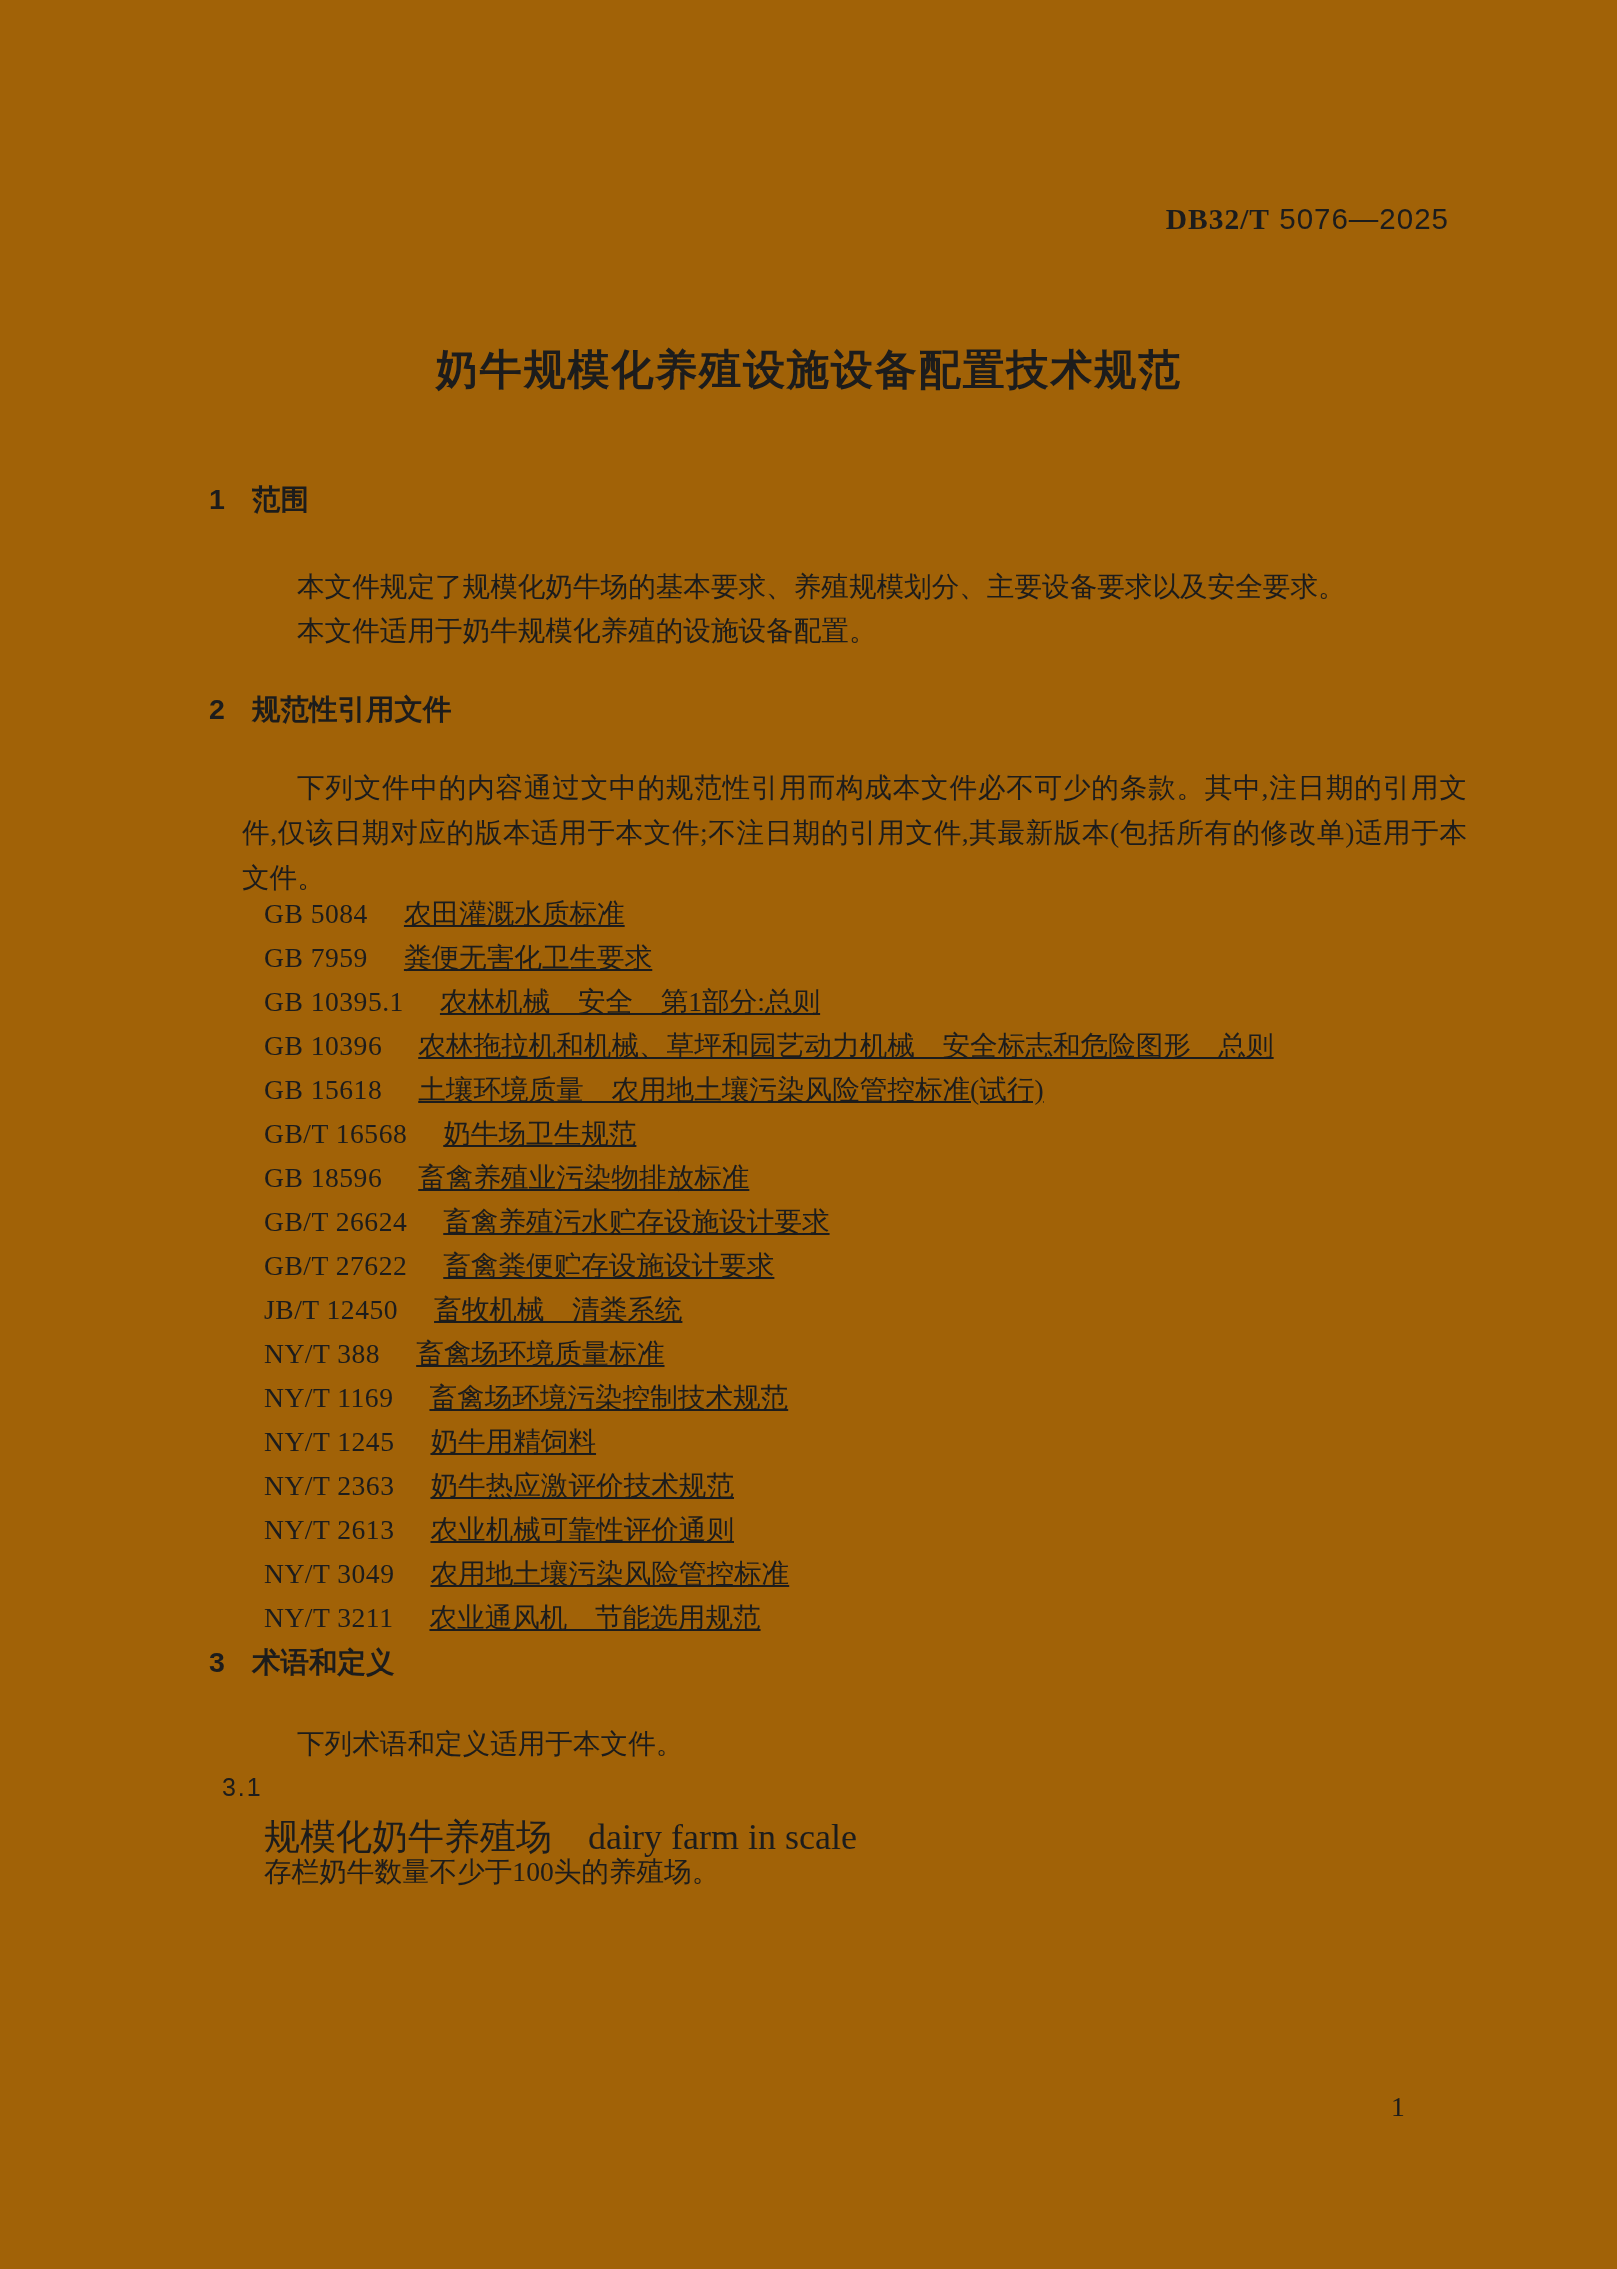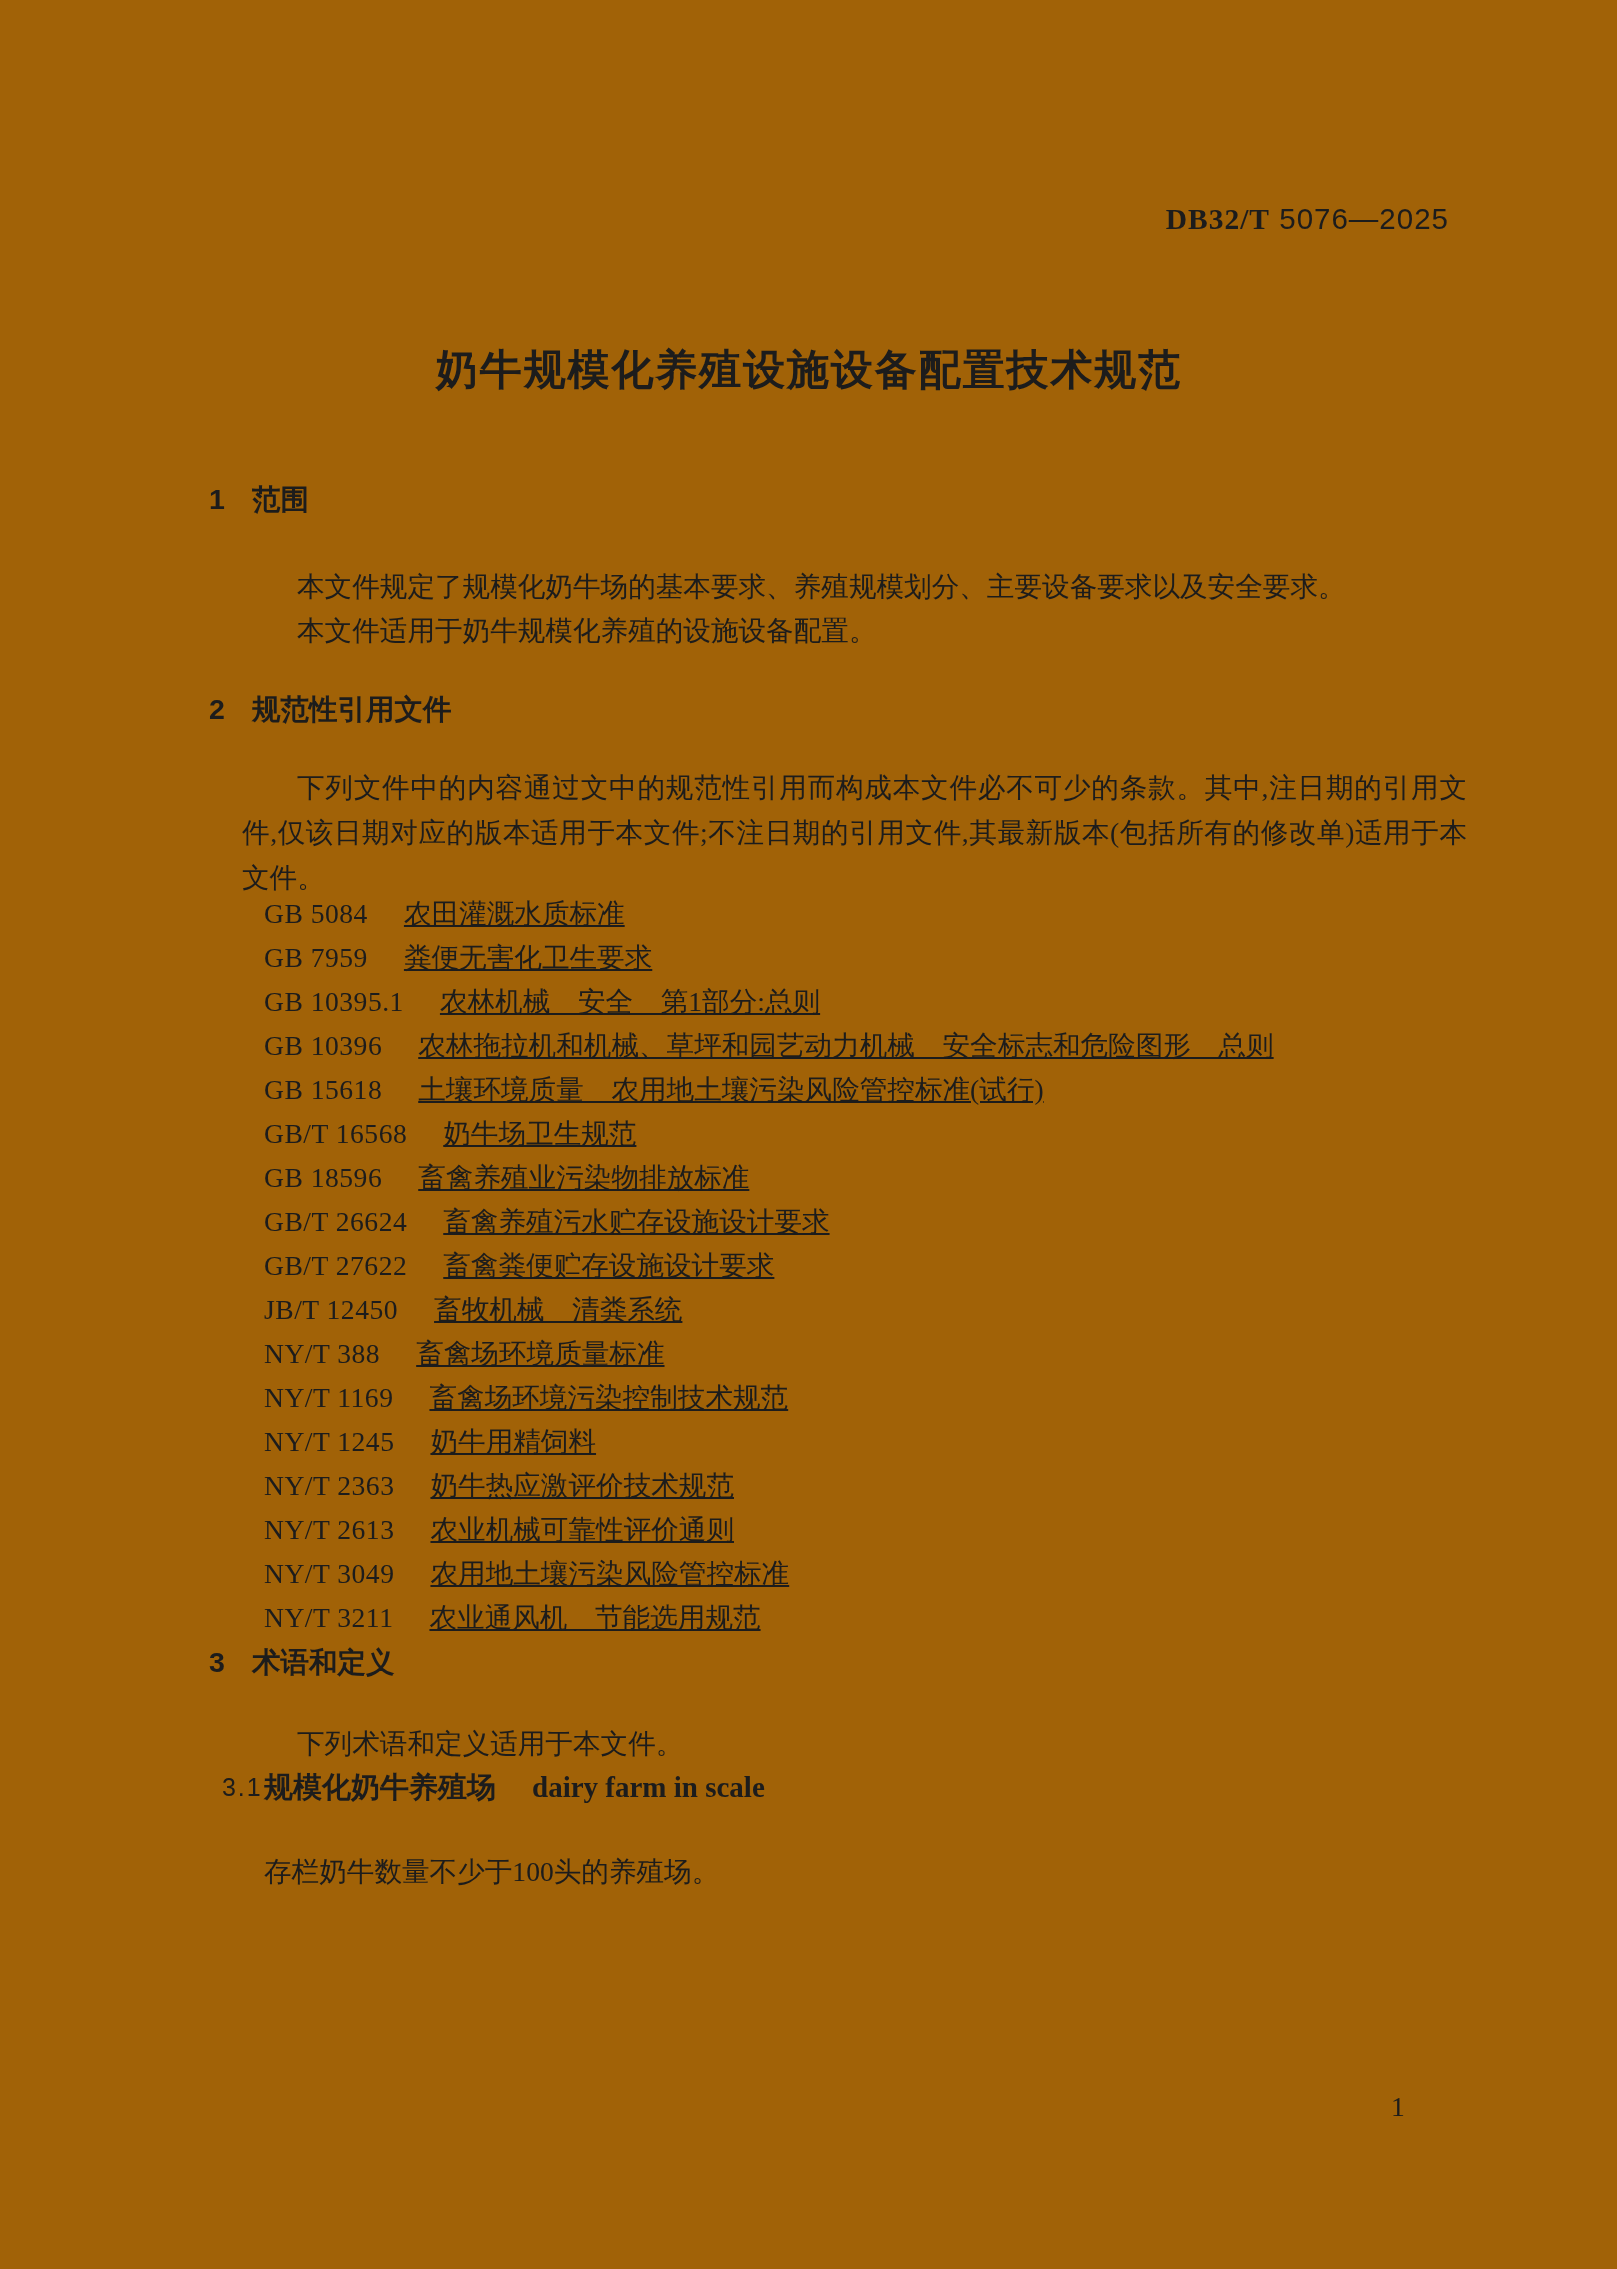--- a/index.html
+++ b/index.html
@@ -91,23 +91,23 @@
     left:222px;
     top:1773px;
     font-family:"Liberation Sans","DejaVu Sans",sans-serif;
     font-size:25px;
     letter-spacing:1.9px;
   }
   
   .term-line{
     position:absolute;
     left:264px;
-    top:1768px;
-    font-size:29px;
-    font-weight:bold;
+    top:1813px;
+    font-size:36px;
+    font-weight:normal;
     white-space:nowrap;
   }
   .term-zh{font-family:"Liberation Sans","DejaVu Sans",sans-serif;}
   .term-en{font-family:"Liberation Serif","DejaVu Serif",serif;margin-left:36px;}
   
   .definition{
     position:absolute;
     left:264px;
     top:1853px;
     font-size:27.6px;

